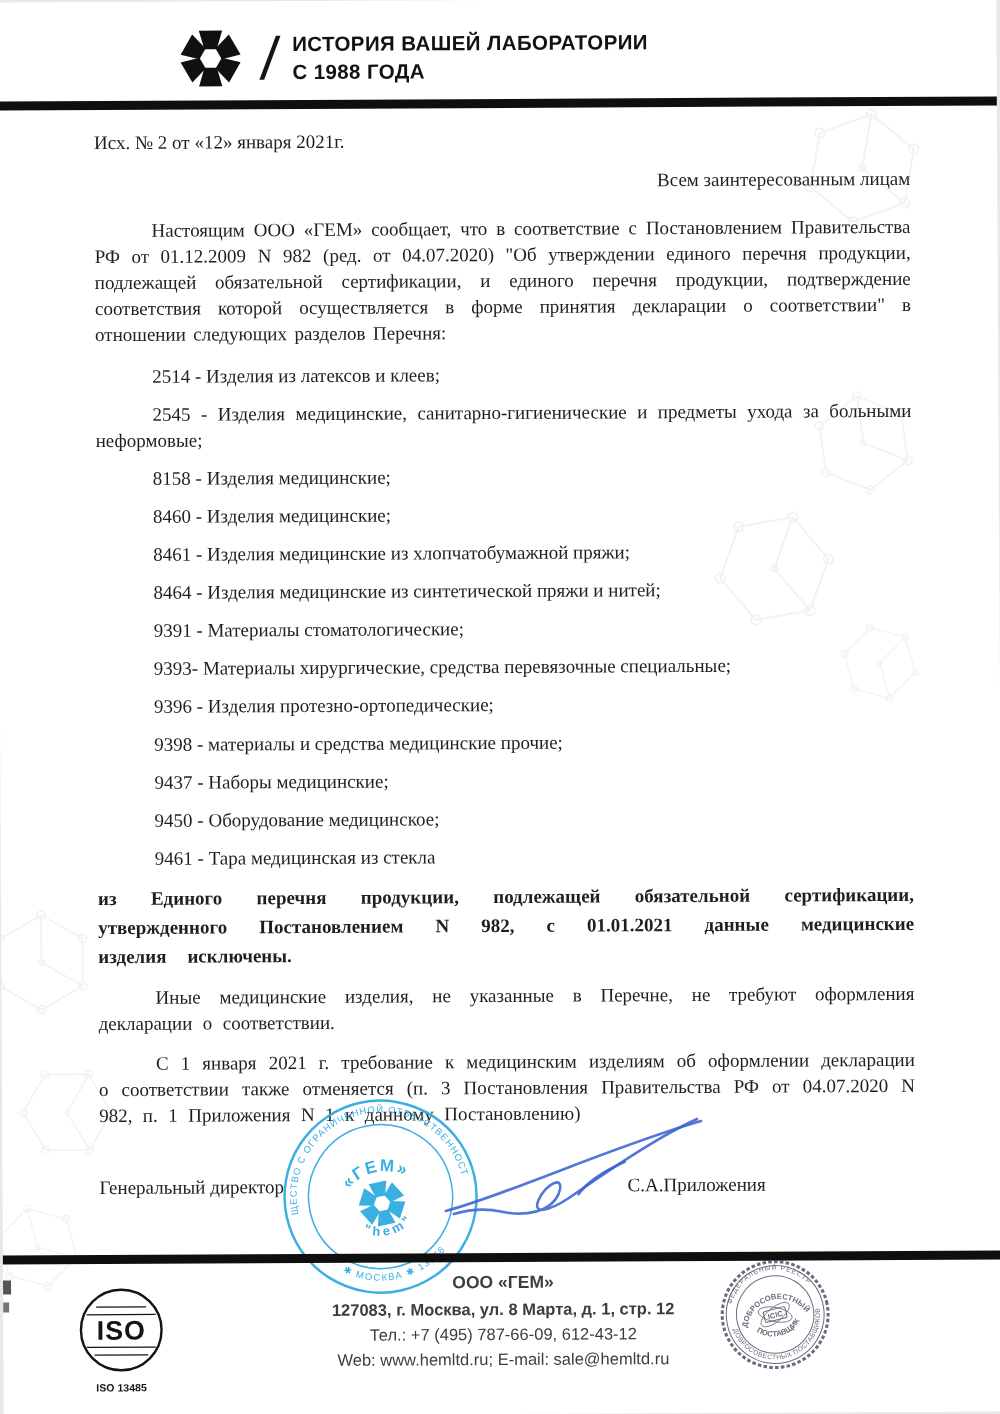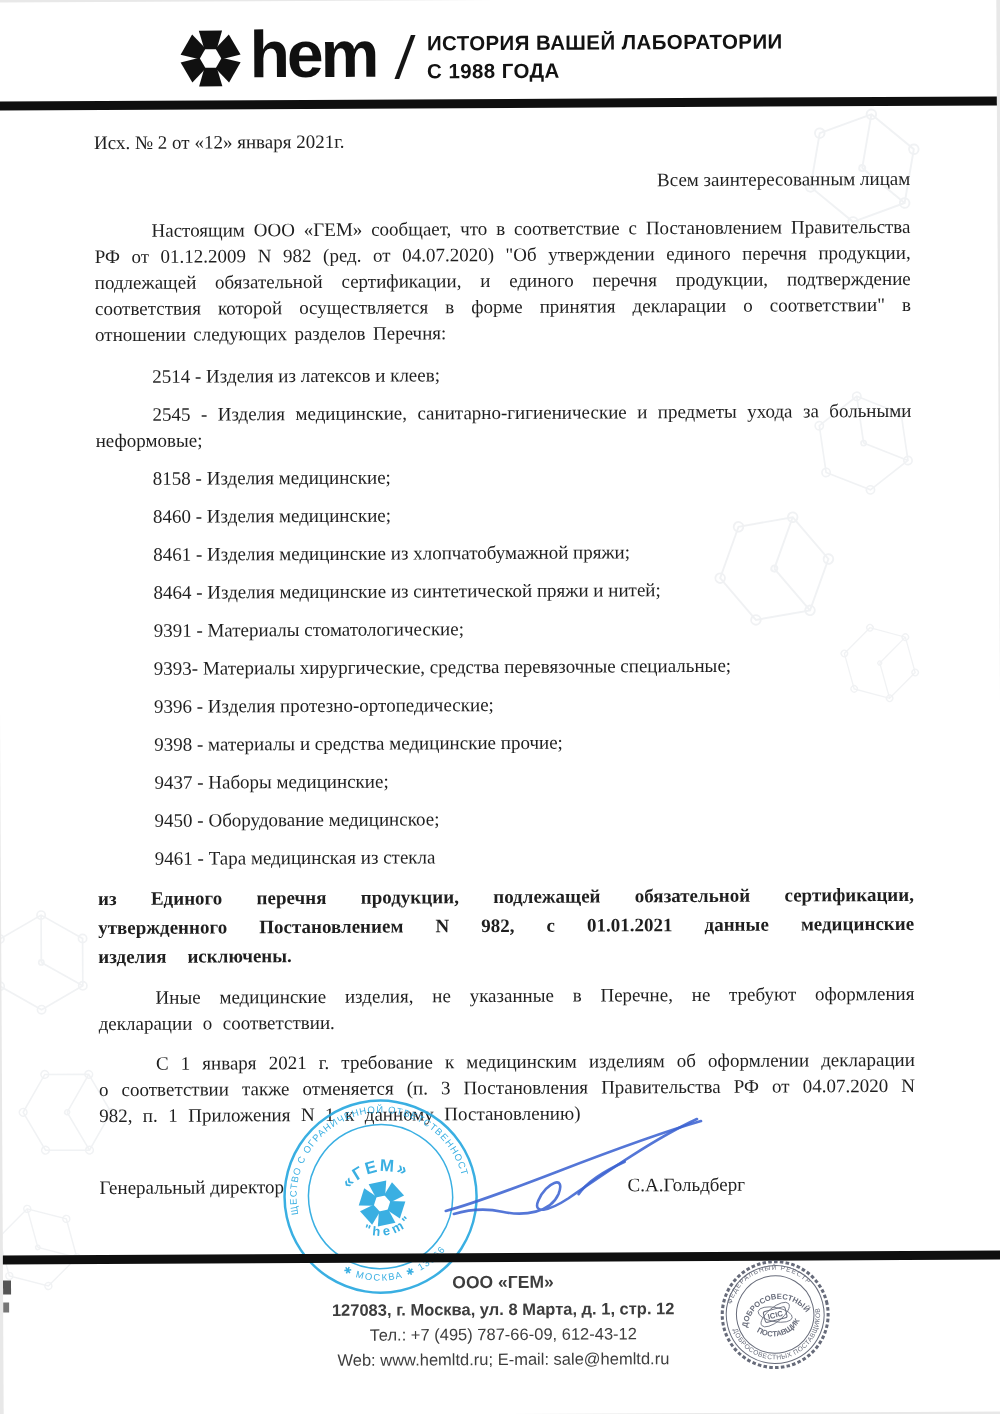--- a/index.html
+++ b/index.html
@@ -114,21 +114,20 @@
     </svg>
   <svg class="wm" viewBox="-55 -55 110 110" style="left:-20px;top:1190px;width:110px;height:110px;transform:rotate(-15deg)">
       <use href="#hexwm"></use>
     </svg>
 
   <header class="letterhead">
     <div class="logo">
       <svg class="logo-icon" viewBox="-40 -40 80 80">
         <use href="#clover" fill="#101010"></use>
       </svg>
-      <span class="logo-word">hem</span>
     </div>
     <span class="logo-slash">/</span>
     <div class="tagline">
       <div>ИСТОРИЯ ВАШЕЙ ЛАБОРАТОРИИ</div>
       <div>С 1988 ГОДА</div>
     </div>
   </header>
   <div class="rule rule-top"></div>
 
   <main class="content">
@@ -149,21 +148,21 @@
     <p class="item">9437 - Наборы медицинские;</p>
     <p class="item">9450 - Оборудование медицинское;</p>
     <p class="item">9461 - Тара медицинская из стекла</p>
 
     <p class="para bold-para">из Единого перечня продукции, подлежащей обязательной сертификации, утвержденного Постановлением N 982, с 01.01.2021 данные медицинские изделия исключены.</p>
     <p class="para indent">Иные медицинские изделия, не указанные в Перечне, не требуют оформления декларации о соответствии.</p>
     <p class="para indent">С 1 января 2021 г. требование к медицинским изделиям об оформлении декларации о соответствии также отменяется (п. 3 Постановления Правительства РФ от 04.07.2020 N 982, п. 1 Приложения N 1 к данному Постановлению)</p>
 
     <div class="sig-row">
       <span>Генеральный директор</span>
-      <span class="sig-name">С.А.Гольдберг</span>
+      <span class="sig-name">С.А.Приложения</span>
     </div>
   </main>
 
   <div class="stamp">
     <svg viewBox="-100 -100 200 200">
       <defs>
         <path id="sArcTop" d="M -84 0 A 84 84 0 0 1 84 0"></path>
         <path id="sArcBottom" d="M -84 0 A 84 84 0 0 0 84 0"></path>
         <path id="sArcCTop" d="M -42 6 A 44 44 0 0 1 42 6"></path>
         <path id="sArcCBottom" d="M -40 10 A 42 42 0 0 0 40 10"></path>
@@ -191,20 +190,31 @@
 
   <div class="rule rule-bottom"></div>
 
   <footer class="footer-center">
     <div class="f-company">ООО «ГЕМ»</div>
     <div class="f-line f-bold">127083, г. Москва, ул. 8 Марта, д. 1, стр. 12</div>
     <div class="f-line">Тел.: +7 (495) 787-66-09, 612-43-12</div>
     <div class="f-line">Web: www.hemltd.ru; E-mail: sale@hemltd.ru</div>
   </footer>
 
+  <div class="iso">
+    <svg viewBox="-50 -58 100 124">
+      <circle r="42" cy="-8" fill="none" stroke="#141414" stroke-width="2.5"></circle>
+      <line x1="-26" y1="-32" x2="26" y2="-32" stroke="#141414" stroke-width="1.4"></line>
+      <line x1="-36" y1="-24" x2="36" y2="-24" stroke="#141414" stroke-width="1.4"></line>
+      <line x1="-36" y1="10" x2="36" y2="10" stroke="#141414" stroke-width="1.4"></line>
+      <line x1="-28" y1="18" x2="28" y2="18" stroke="#141414" stroke-width="1.4"></line>
+      <text y="2" font-size="28" font-weight="bold" text-anchor="middle" letter-spacing="1">ISO</text>
+      <text y="56" font-size="11" font-weight="bold" text-anchor="middle">ISO 13485</text>
+    </svg>
+  </div>
 
   <div class="supplier">
     <svg viewBox="-55 -55 110 110">
       <defs>
         <path id="bTop" d="M -44 0 A 44 44 0 0 1 44 0"></path>
         <path id="bBottom" d="M -44 0 A 44 44 0 0 0 44 0"></path>
         <path id="bMidTop" d="M -30 6 A 32 32 0 0 1 30 6"></path>
         <path id="bMidBottom" d="M -28 2 A 30 30 0 0 0 28 2"></path>
       </defs>
       <circle r="52" stroke-width="3" stroke-dasharray="3.5 2.2"></circle>

